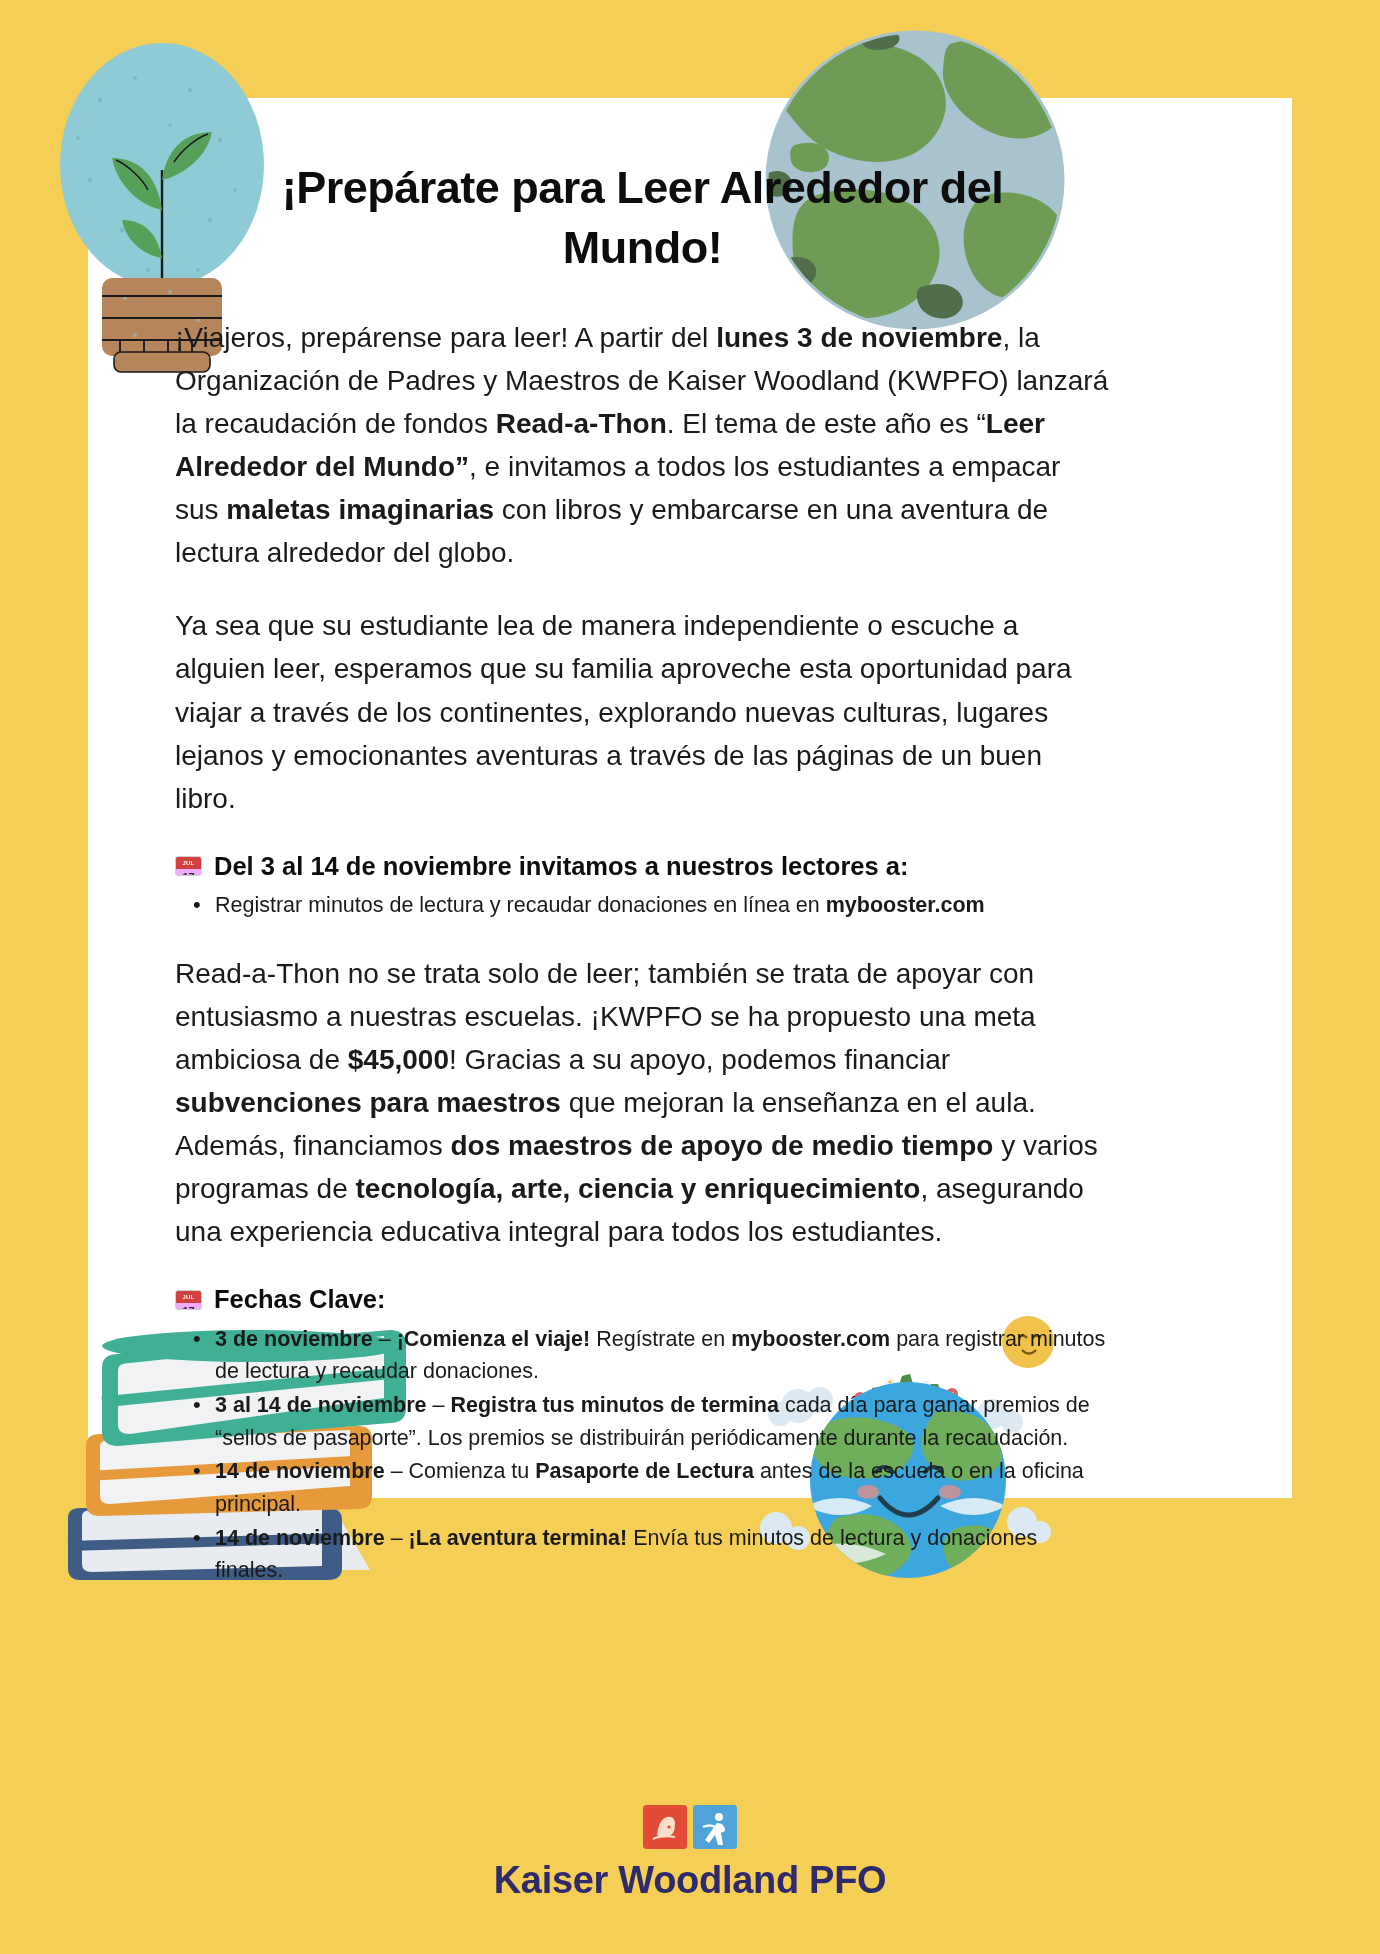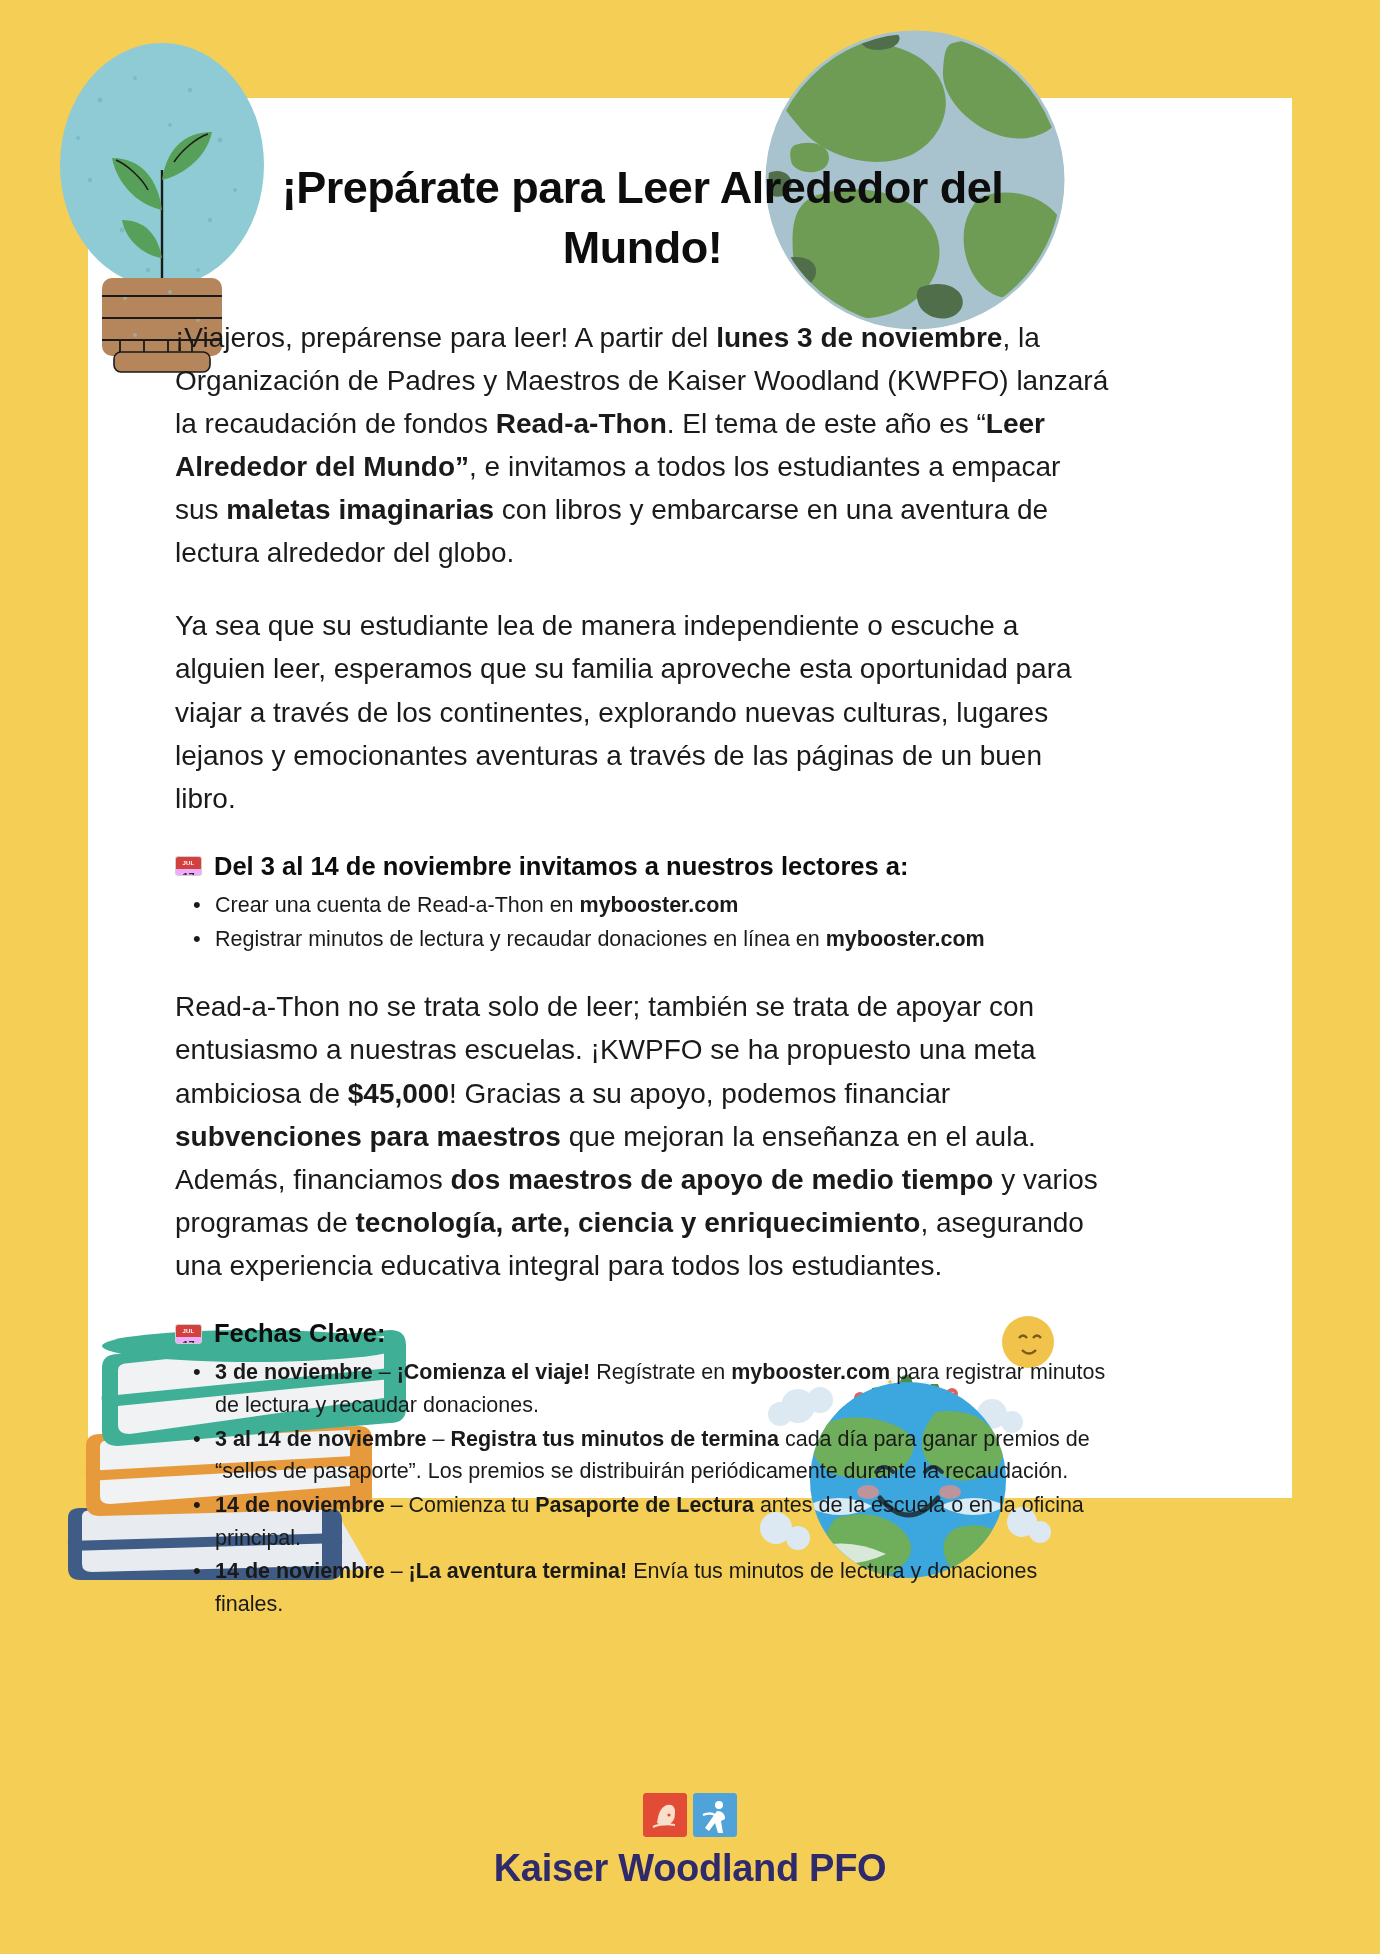--- a/index.html
+++ b/index.html
@@ -128,21 +128,21 @@
   #bulb-art  { left: 30px;  top: 30px;  width: 265px; height: 345px; z-index: 5;}
   #globe-art { left: 765px; top: 25px;  width: 300px; height: 310px; z-index: 5;}
   #books-art { left: 40px;  top: 1250px; width: 390px; height: 380px; z-index: 5;}
   #earth-art { left: 740px; top: 1290px; width: 330px; height: 300px; z-index: 5;}
 
   
   #footer {
     position: absolute;
     left: 0;
     right: 0;
-    bottom: 64px;
+    bottom: 52px;
     text-align: center;
     z-index: 7;
   }
   #footer-icons {
     display: flex;
     justify-content: center;
     gap: 6px;
     margin-bottom: 10px;
   }
   .foot-tile {
@@ -332,21 +332,20 @@
 
   <h2 class="section-head">
     <span class="cal-icon">
       <span class="cal-top">JUL</span>
       <span class="cal-day">17</span>
     </span>
     <span>Del 3 al 14 de noviembre invitamos a nuestros lectores a:</span>
   </h2>
 
   <ul class="bullets" id="invitation-bullets">
-      <li><span>Crear una cuenta de Read-a-Thon en </span><b>mybooster.com</b></li>
       <li><span>Registrar minutos de lectura y recaudar donaciones en línea en </span><b>mybooster.com</b></li>
     </ul>
 
   <div class="spacer-sm"></div>
 
   <p class="para">
     <span>Read-a-Thon no se trata solo de leer; también se trata de apoyar con entusiasmo a nuestras escuelas. ¡KWPFO se ha propuesto una meta ambiciosa de </span><b>$45,000</b><span>! Gracias a su apoyo, podemos financiar </span><b>subvenciones para maestros</b><span> que mejoran la enseñanza en el aula. Además, financiamos </span><b>dos maestros de apoyo de medio tiempo</b><span> y varios programas de </span><b>tecnología, arte, ciencia y enriquecimiento</b><span>, asegurando una experiencia educativa integral para todos los estudiantes.</span>
   </p>
 
   <h2 class="section-head">

